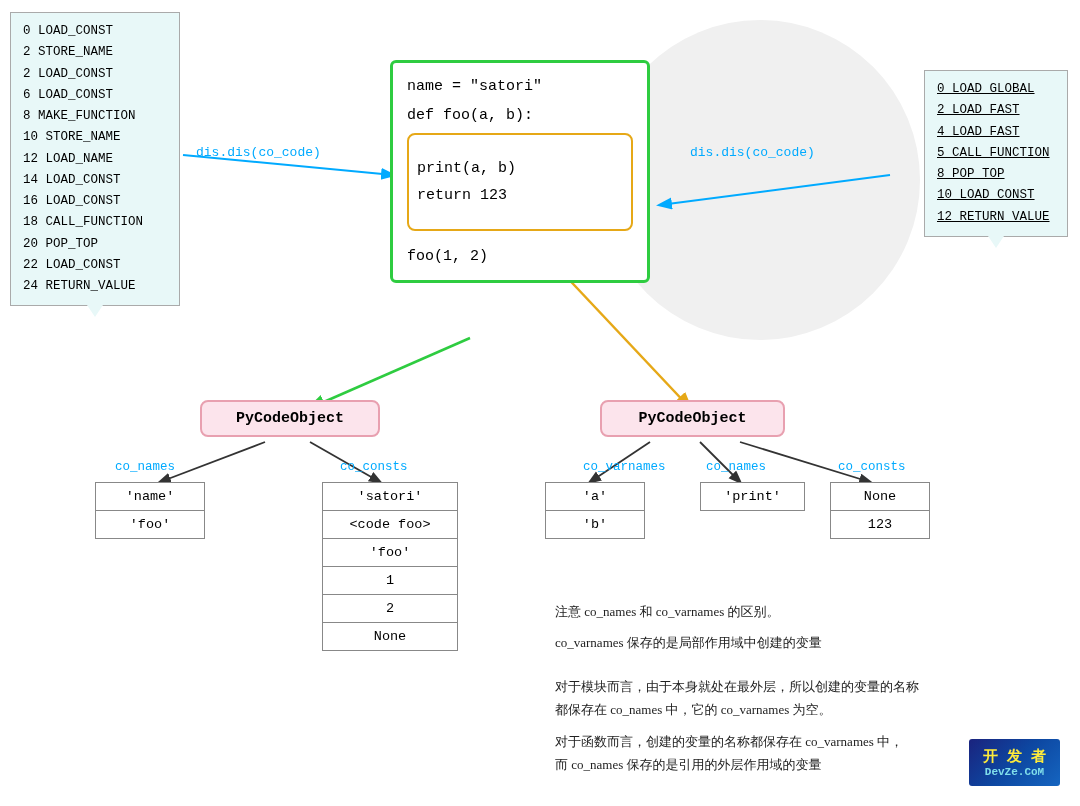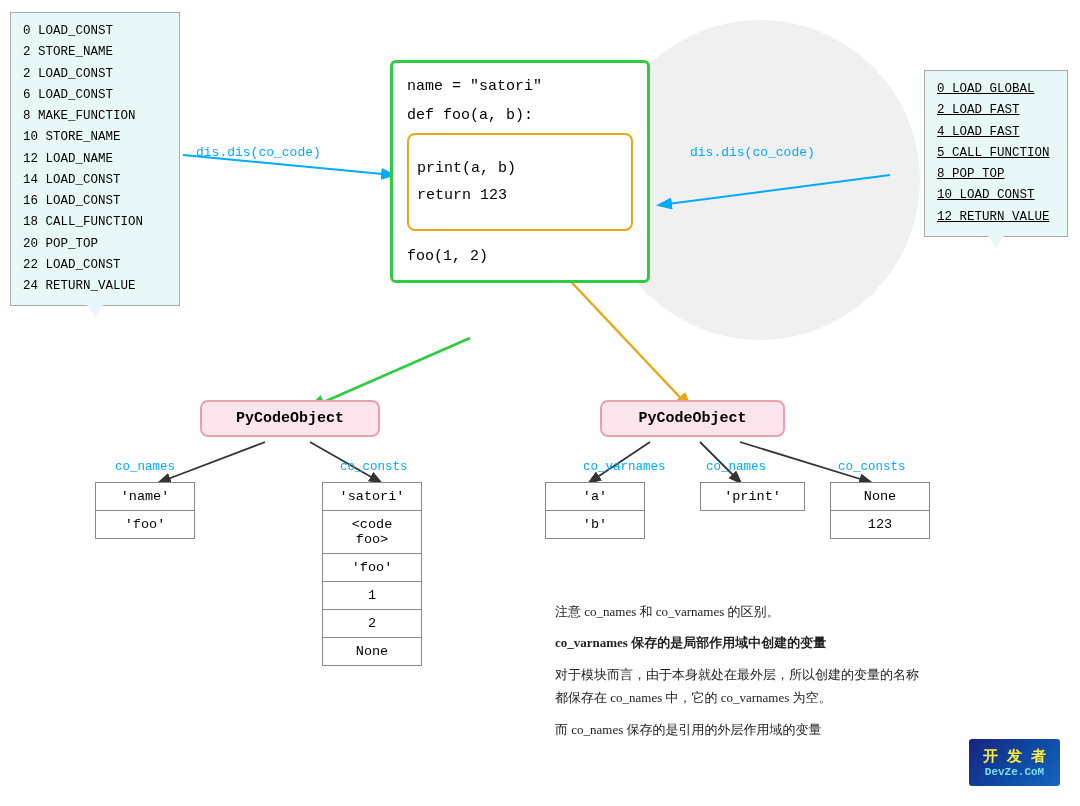--- a/index.html
+++ b/index.html
@@ -266,26 +266,26 @@
 
   <div class="pycode-box" style="left:600px; top:400px; width:185px;">PyCodeObject</div>
 
   <div class="col-label" style="left:115px; top:460px;">co_names</div>
   <div class="col-label" style="left:340px; top:460px;">co_consts</div>
 
   <div class="col-label" style="left:583px; top:460px;">co_varnames</div>
   <div class="col-label" style="left:706px; top:460px;">co_names</div>
   <div class="col-label" style="left:838px; top:460px;">co_consts</div>
 
-  <div class="data-table" style="left:95px; top:482px; width:100px;" id="table-names-left">
+  <div class="data-table" style="left:95px; top:482px; width:110px;" id="table-names-left">
       <div class="cell">'name'</div>
       <div class="cell">'foo'</div>
     </div>
 
-  <div class="data-table" style="left:322px; top:482px; width:100px;" id="table-consts-left">
+  <div class="data-table" style="left:322px; top:482px; width:136px;" id="table-consts-left">
       <div class="cell">'satori'</div>
       <div class="cell">&lt;code foo&gt;</div>
       <div class="cell">'foo'</div>
       <div class="cell">1</div>
       <div class="cell">2</div>
       <div class="cell">None</div>
     </div>
 
   <div class="data-table" style="left:545px; top:482px; width:100px;" id="table-varnames-right">
       <div class="cell">'a'</div>
@@ -296,23 +296,24 @@
       <div class="cell">'print'</div>
     </div>
 
   <div class="data-table" style="left:830px; top:482px; width:100px;" id="table-consts-right">
       <div class="cell">None</div>
       <div class="cell">123</div>
     </div>
 
   <div class="annotation" style="left:555px; top:600px; width:460px;">
     <div style="margin-bottom:8px;">注意 co_names 和 co_varnames 的区别。</div>
-    <div style="margin-bottom:8px;font-weight:bold;">co_varnames 保存的是局部作用域中创建的变量</div>
+    <div style="margin-bottom:20px;">co_varnames 保存的是局部作用域中创建的变量</div>
     <div>对于模块而言，由于本身就处在最外层，所以创建的变量的名称</div>
     <div style="margin-bottom:8px;">都保存在 co_names 中，它的 co_varnames 为空。</div>
+    <div>对于函数而言，创建的变量的名称都保存在 co_varnames 中，</div>
     <div>而 co_names 保存的是引用的外层作用域的变量</div>
   </div>
 
   <div class="watermark">
     <div class="line1">开 发 者</div>
     <div class="line2">DevZe.CoM</div>
   </div>
 
 </div>
 

